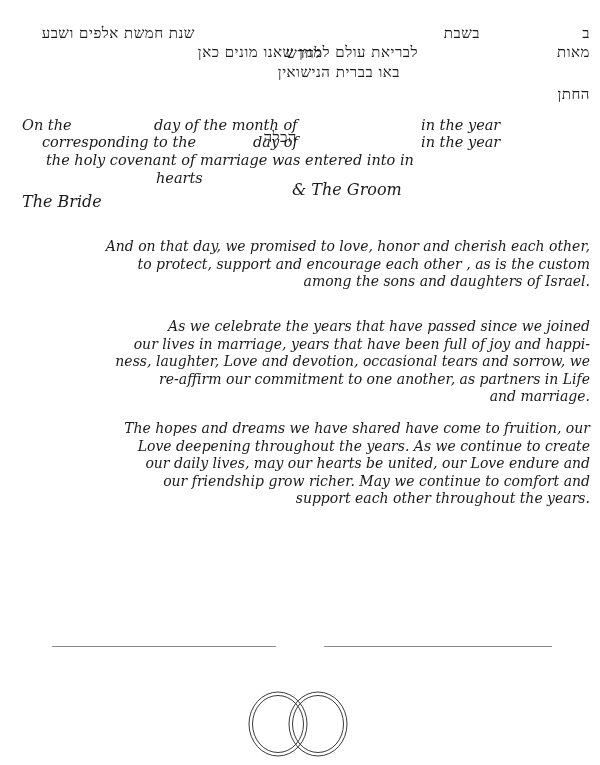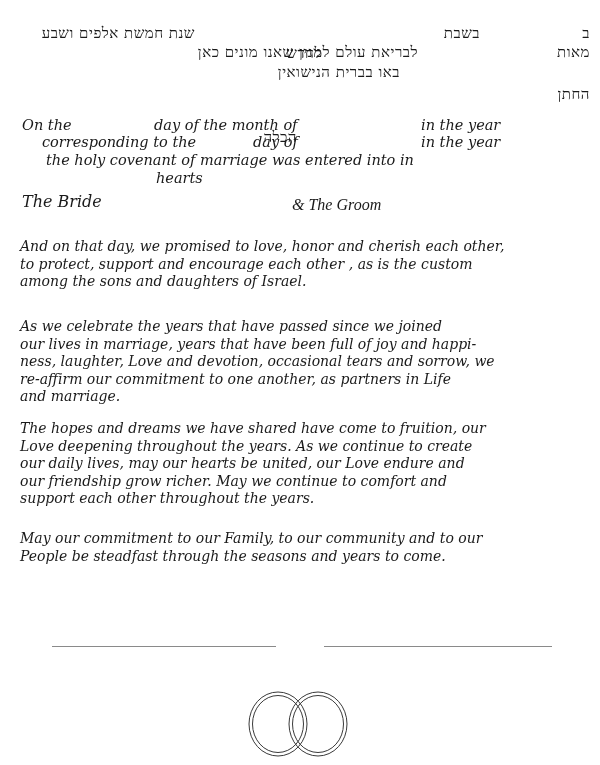--- a/index.html
+++ b/index.html
@@ -1,21 +1,21 @@
 <!DOCTYPE html>
 <html><head>
 <meta charset="utf-8">
 <style>
   html, body { margin: 0; padding: 0; background: #ffffff; }
   body { width: 600px; height: 765px; position: relative; overflow: hidden; color: #1a1a1a; }
   .page { position: absolute; left: 0; top: 0; width: 600px; height: 765px; background: #fff; }
   .abs { position: absolute; white-space: nowrap; }
   .heb { font-family: "DejaVu Serif", serif; font-size: 15px; direction: rtl; letter-spacing: 0.5px; }
   .eng { font-family: "DejaVu Serif", serif; font-style: italic; font-size: 14.5px; line-height: 17px; }
-  .para { position: absolute; left: 20px; width: 570px; font-family: "DejaVu Serif", serif; font-style: italic; font-size: 14px; line-height: 17.5px; white-space: normal; text-align: left; }
+  .para { position: absolute; left: 20px; width: 570px; font-family: "DejaVu Serif", serif; font-style: italic; font-size: 14px; line-height: 17.5px; white-space: normal; text-align: right; }
   .para .ln { display: block; white-space: nowrap; }
   .name { font-family: "DejaVu Serif", serif; font-style: italic; font-size: 16px; }
   .sigline { position: absolute; height: 1px; background: #8a8a8a; }
   .rings { position: absolute; left: 245px; top: 690px; width: 110px; height: 70px; }
 </style>
 </head>
 <body>
 
 <div class="page">
 
@@ -37,21 +37,21 @@
   <div class="abs eng" style="left:421px; top:117px;">in the year</div>
 
   <div class="abs eng" style="left:30px; top:134px;margin-left:12px;">corresponding to the</div>
   <div class="abs eng" style="left:253px; top:134px;">day of</div>
   <div class="abs eng" style="left:421px; top:134px;">in the year</div>
 
   <div class="abs eng" style="left:22px; top:152px;margin-left:24px;">the holy covenant of marriage was entered into in</div>
   <div class="abs eng" style="left:156px; top:170px;">hearts</div>
 
   <div class="abs name" style="left:22px; top:192px;">The Bride</div>
-  <div class="abs name" style="left:292px; top:196px;font-family:Liberation Serif, serif;">&amp; The Groom</div>
+  <div class="abs name" style="left:292px; top:180px;">&amp; The Groom</div>
 
   <div class="para" style="top:238px;">
     <span class="ln">And on that day, we promised to love, honor and cherish each other,</span>
     <span class="ln">to protect, support and encourage each other , as is the custom</span>
     <span class="ln">among the sons and daughters of Israel.</span>
   </div>
 
   <div class="para" style="top:318px;">
     <span class="ln">As we celebrate the            years that have passed since we joined</span>
     <span class="ln">our lives in marriage, years that have been full of joy and happi-</span>
@@ -61,24 +61,20 @@
   </div>
 
   <div class="para" style="top:420px;">
     <span class="ln">The hopes and dreams we have shared have come to fruition, our</span>
     <span class="ln">Love deepening throughout the years. As we continue to create</span>
     <span class="ln">our daily lives, may our hearts be united, our Love endure and</span>
     <span class="ln">our friendship grow richer. May we continue to comfort and</span>
     <span class="ln">support each other throughout the years.</span>
   </div>
 
-  <div class="para" style="top:530px;">
-    <span class="ln">May our commitment to our Family, to our community and to our</span>
-    <span class="ln">People  be steadfast through the seasons and years to come.</span>
-  </div>
 
   <div class="sigline" style="left:52px; top:646px; width:224px;"></div>
   <div class="sigline" style="left:324px; top:646px; width:228px;"></div>
 
   <svg class="rings" viewBox="0 0 110 70" xmlns="http://www.w3.org/2000/svg">
     <g fill="none" stroke="#3a3a3a">
       <ellipse cx="33" cy="34" rx="29" ry="32" stroke-width="1"></ellipse>
       <ellipse cx="33" cy="34" rx="25.5" ry="28.5" stroke-width="1"></ellipse>
       <ellipse cx="73" cy="34" rx="29" ry="32" stroke-width="1"></ellipse>
       <ellipse cx="73" cy="34" rx="25.5" ry="28.5" stroke-width="1"></ellipse>

